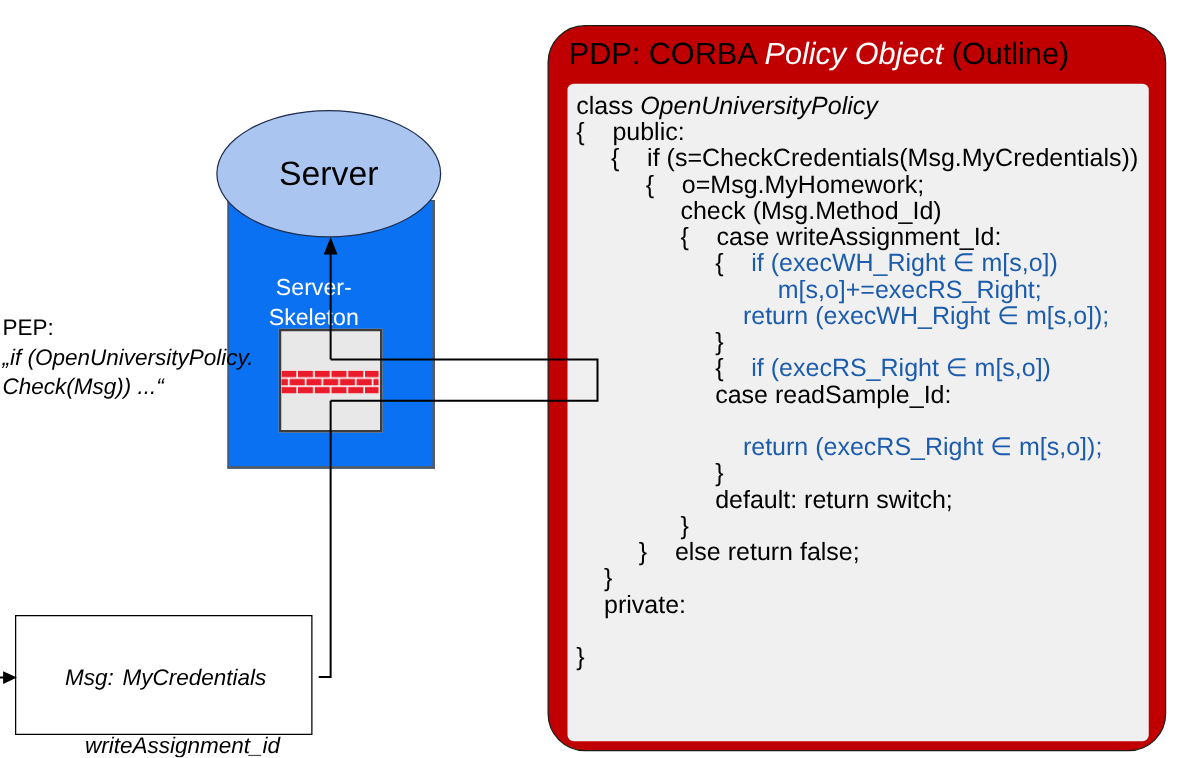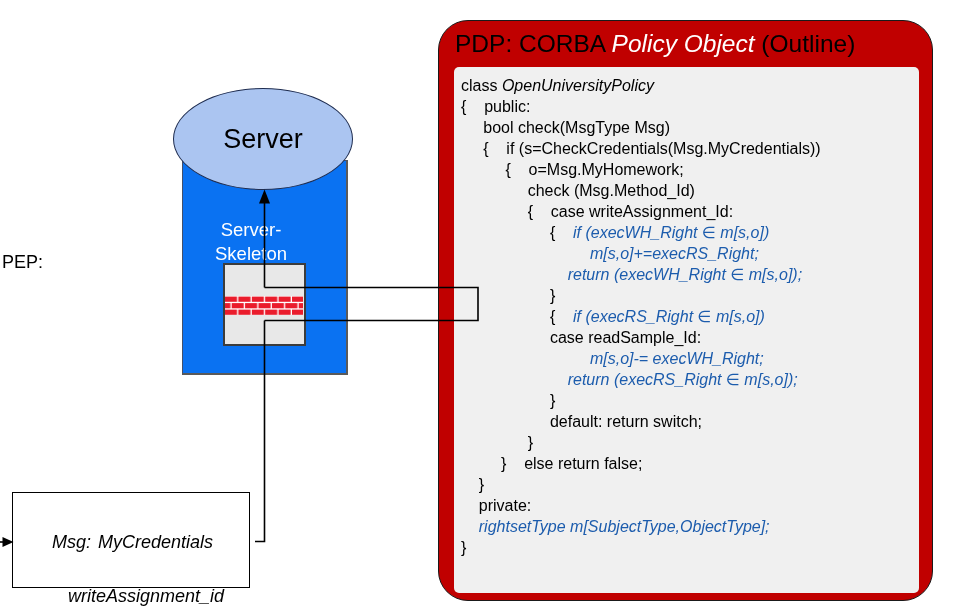--- a/index.html
+++ b/index.html
@@ -53,25 +53,25 @@
   }
   .pdp-title{
     position:absolute;left:16px;top:9px;width:465px;
     font-size:24.5px;color:#fff;white-space:pre;
   }
   .pdp-title .seg-i{font-style:italic;}
   .code-panel{
     position:absolute;left:15px;top:46px;width:465px;height:526px;
     background:var(--panel-gray);border-radius:5px;overflow:hidden;
   }
-  .code{padding:8px 0 0 7px;font-size:16px;line-height:21px;}
+  .code{padding:8px 0 0 7px;font-size:20px;line-height:21px;}
   .code-line{white-space:pre;}
   .seg-r{font-style:normal;color:#000;margin-top:35px;}
   .seg-i{font-style:italic;color:inherit;}
-  .seg-b{font-style:italic;color:var(--code-blue);}
+  .seg-b{color:var(--code-blue);}
   
   .overlay{position:absolute;left:0;top:0;width:953px;height:606px;z-index:10;pointer-events:none;}
 </style>
 </head>
 <body>
 
 <div class="canvas">
 
   <div class="server-rect"></div>
 
@@ -92,56 +92,57 @@
         <rect x="-6.7" y="7.1" width="12.1" height="5.2" fill="#ea1c2c"></rect>
         <rect x="6.7" y="7.1" width="12.1" height="5.2" fill="#ea1c2c"></rect>
       </pattern>
     </defs>
     <rect width="78" height="19" fill="#ffffff"></rect>
     <rect width="78" height="19" fill="url(#bp)"></rect>
   </svg>
 
   <div class="pep-text">
     <div>PEP:</div>
+    <div class="it">„if (OpenUniversityPolicy.</div>
+    <div class="it">Check(Msg)) ...“</div>
   </div>
 
   <div class="msg-box">
     <div class="msg-row">
       <span class="msg-prefix">Msg:</span><span>MyCredentials</span>
     </div>
     <div class="msg-row msg-indent">writeAssignment_id</div>
 
   </div>
 
   <div class="pdp">
     <div class="pdp-title"><span class="seg-r">PDP: CORBA </span><span class="seg-i">Policy Object</span><span class="seg-r"> (Outline)</span></div>
     <div class="code-panel">
       <div class="code">
           <div class="code-line"><span class="seg-r">class </span><span class="seg-i">OpenUniversityPolicy</span></div>
           <div class="code-line"><span class="seg-r">{    public:</span></div>
-          <div class="code-line"><span class="seg-r">     bool check(MsgType Msg)</span></div>
           <div class="code-line"><span class="seg-r">     {    if (s=CheckCredentials(Msg.MyCredentials))</span></div>
           <div class="code-line"><span class="seg-r">          {    o=Msg.MyHomework;</span></div>
           <div class="code-line"><span class="seg-r">               check (Msg.Method_Id)</span></div>
           <div class="code-line"><span class="seg-r">               {    case writeAssignment_Id:</span></div>
           <div class="code-line"><span class="seg-r">                    {    </span><span class="seg-b">if (execWH_Right ∈ m[s,o])</span></div>
           <div class="code-line"><span class="seg-r">                             </span><span class="seg-b">m[s,o]+=execRS_Right;</span></div>
           <div class="code-line"><span class="seg-r">                        </span><span class="seg-b">return (execWH_Right ∈ m[s,o]);</span></div>
           <div class="code-line"><span class="seg-r">                    }</span></div>
           <div class="code-line"><span class="seg-r">                    {    </span><span class="seg-b">if (execRS_Right ∈ m[s,o])</span></div>
           <div class="code-line"><span class="seg-r">                    case readSample_Id:</span></div>
-          <div class="code-line"><span class="seg-r">                             </span><span class="seg-b">m[s,o]-= execWH_Right;</span></div>
+          <div class="code-line"><span class="seg-r">                             </span></div>
           <div class="code-line"><span class="seg-r">                        </span><span class="seg-b">return (execRS_Right ∈ m[s,o]);</span></div>
           <div class="code-line"><span class="seg-r">                    }</span></div>
           <div class="code-line"><span class="seg-r">                    default: return switch;</span></div>
           <div class="code-line"><span class="seg-r">               }</span></div>
           <div class="code-line"><span class="seg-r">         }    else return false;</span></div>
           <div class="code-line"><span class="seg-r">    }</span></div>
           <div class="code-line"><span class="seg-r">    private:</span></div>
-          <div class="code-line"><span class="seg-r">    </span><span class="seg-b">rightsetType m[SubjectType,ObjectType];</span></div>
+          <div class="code-line"><span class="seg-r">    </span></div>
           <div class="code-line"><span class="seg-r">}</span></div>
         </div>
     </div>
   </div>
 
   <svg class="overlay" width="953" height="606" viewBox="0 0 953 606">
 
     <line x1="264.5" y1="203" x2="264.5" y2="287.5" stroke="#000" stroke-width="1.6"></line>
     <polygon points="264.5,189.5 259,203.5 270,203.5" fill="#000"></polygon>
 

